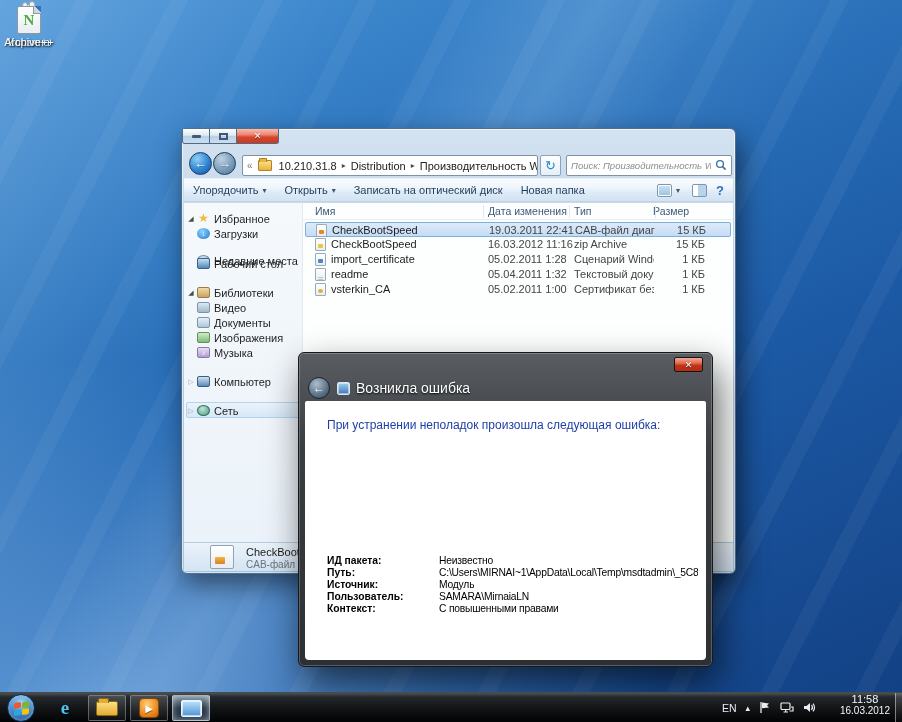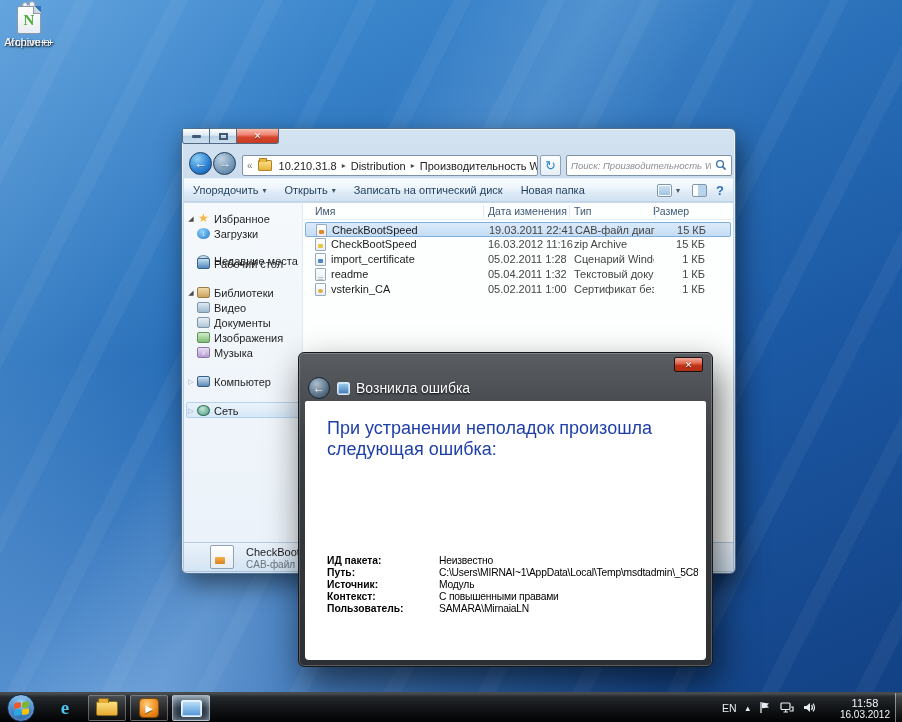--- a/index.html
+++ b/index.html
@@ -128,21 +128,21 @@
     background:linear-gradient(#f2a99c,#e06a50 40%,#c03318 58%,#b32d14);
     color:#fff;font-size:9px;display:flex;align-items:center;justify-content:center;text-shadow:0 1px 1px rgba(0,0,0,.6)}
   .dlg-head{position:absolute;left:0;top:22px;width:100%;height:26px;display:flex;align-items:center}
   .dlg-back{width:22px;height:22px;margin-left:9px;border-radius:50%;border:1px solid #1a2530;
     background:radial-gradient(circle at 38% 30%,#aebfce,#5a7186 60%,#33465a);
     color:#fff;font-size:12px;font-weight:bold;display:flex;align-items:center;justify-content:center;flex:none}
   .dlg-appicon{width:13px;height:13px;margin-left:7px;border-radius:2px;flex:none;
     background:linear-gradient(#9fd0f2,#3f77b4);border:1px solid #d7e7f2;box-shadow:inset 0 0 0 1px rgba(255,255,255,.5)}
   .dlg-title{margin-left:6px;color:#fff;font-size:14px;text-shadow:0 1px 2px #000}
   .dlg-content{position:absolute;left:6px;right:6px;top:48px;bottom:6px;background:#fff;border-radius:2px 2px 4px 4px;overflow:hidden}
-  .dlg-heading{position:absolute;left:22px;right:16px;top:17px;font-size:18px;color:#1e3fa8}
+  .dlg-heading{position:absolute;left:22px;right:16px;top:17px;font-size:12px;color:#1e3fa8}
   .dlg-msg{position:absolute;left:22px;right:16px;top:47px;font-size:11px;color:#000}
   .dlg-details{position:absolute;left:22px;right:8px;top:154px}
   .d-row{display:flex;height:12px;line-height:12px;font-size:10.3px;color:#000}
   .d-label{width:112px;font-weight:bold;flex:none}
   .d-val{white-space:nowrap;overflow:hidden;letter-spacing:-.2px}
   .dlg-footer{position:absolute;left:0;right:0;bottom:0;height:35px;background:#f0f0f0;border-top:1px solid #dfdfdf;border-radius:0 0 4px 4px}
   .btn-close{position:absolute;right:14px;top:7px;width:58px;height:20px;border:1px solid #6f94ad;border-radius:3px;
     background:linear-gradient(#f4f9fd,#eaf2f9 45%,#d9e6f0 52%,#d2e0ec);
     box-shadow:0 0 3px rgba(110,180,230,.8);
     font-size:11px;color:#111;display:flex;align-items:center;justify-content:center}
@@ -164,21 +164,21 @@
     border:1px solid rgba(255,255,255,.55);box-shadow:inset 0 0 7px rgba(255,255,255,.5)}
   .ie-e{color:#4cc2f1;font-size:19px;font-weight:bold;font-family:"Liberation Serif",serif;text-shadow:0 1px 2px rgba(0,0,0,.6)}
   .tb-folder{width:22px;height:15px;background:linear-gradient(#fbe083,#e7ab31);border:1px solid #8a6a1e;border-radius:2px;position:relative}
   .tb-folder::before{content:"";position:absolute;left:1px;top:-4px;width:9px;height:4px;background:#e7ab31;border:1px solid #8a6a1e;border-bottom:none;border-radius:2px 2px 0 0}
   .tb-wmp{width:20px;height:20px;border-radius:4px;background:radial-gradient(circle at 40% 30%,#ffcf7e,#ef8a1c 60%,#c85f06);border:1px solid #7c4a10;
     color:#fff;font-size:10px;display:flex;align-items:center;justify-content:center;text-shadow:0 1px 1px rgba(0,0,0,.5)}
   .tb-app{width:21px;height:17px;border-radius:2px;background:linear-gradient(#bfe2fa,#4f94d6);border:1px solid #eaf4fc;box-shadow:inset 0 0 0 1px rgba(255,255,255,.6)}
   .tray{position:absolute;right:86px;top:0;height:100%;display:flex;align-items:center;gap:9px;color:#e8edf2}
   .tray-lang{font-size:10.5px}
   .tray svg{display:block}
-  .clock{position:absolute;right:12px;top:2px;height:26px;display:flex;flex-direction:column;align-items:center;justify-content:center;color:#f2f6fa}
+  .clock{position:absolute;right:12px;top:2px;height:19px;display:flex;flex-direction:column;align-items:center;justify-content:center;color:#f2f6fa}
   .clock .t{font-size:11px;line-height:12px}
   .clock .d{font-size:10px;line-height:11px}
   .show-desktop{position:absolute;right:0;top:0;width:7px;height:100%;border-left:1px solid rgba(255,255,255,.45);
     background:linear-gradient(rgba(255,255,255,.14),rgba(255,255,255,.02))}
 </style>
 </head>
 <body>
 
 <div id="wallpaper"></div>
 
@@ -418,26 +418,26 @@
       </div>
       <div class="d-row">
         <span class="d-label">Путь:</span>
         <span class="d-val">C:\Users\MIRNAI~1\AppData\Local\Temp\msdtadmin\_5C8DEA2C-5</span>
       </div>
       <div class="d-row">
         <span class="d-label">Источник:</span>
         <span class="d-val">Модуль</span>
       </div>
       <div class="d-row">
+        <span class="d-label">Пользователь:</span>
+        <span class="d-val">SAMARA\MirnaiaLN</span>
+      </div>
+      <div class="d-row">
         <span class="d-label">Контекст:</span>
         <span class="d-val">С повышенными правами</span>
-      </div>
-      <div class="d-row">
-        <span class="d-label">Пользователь:</span>
-        <span class="d-val">SAMARA\MirnaiaLN</span>
       </div>
     </div>
 
   </div>
 </div>
 
 <div id="taskbar">
   <div class="start-orb">
     <div class="flag">
       <i class="f1"></i>

